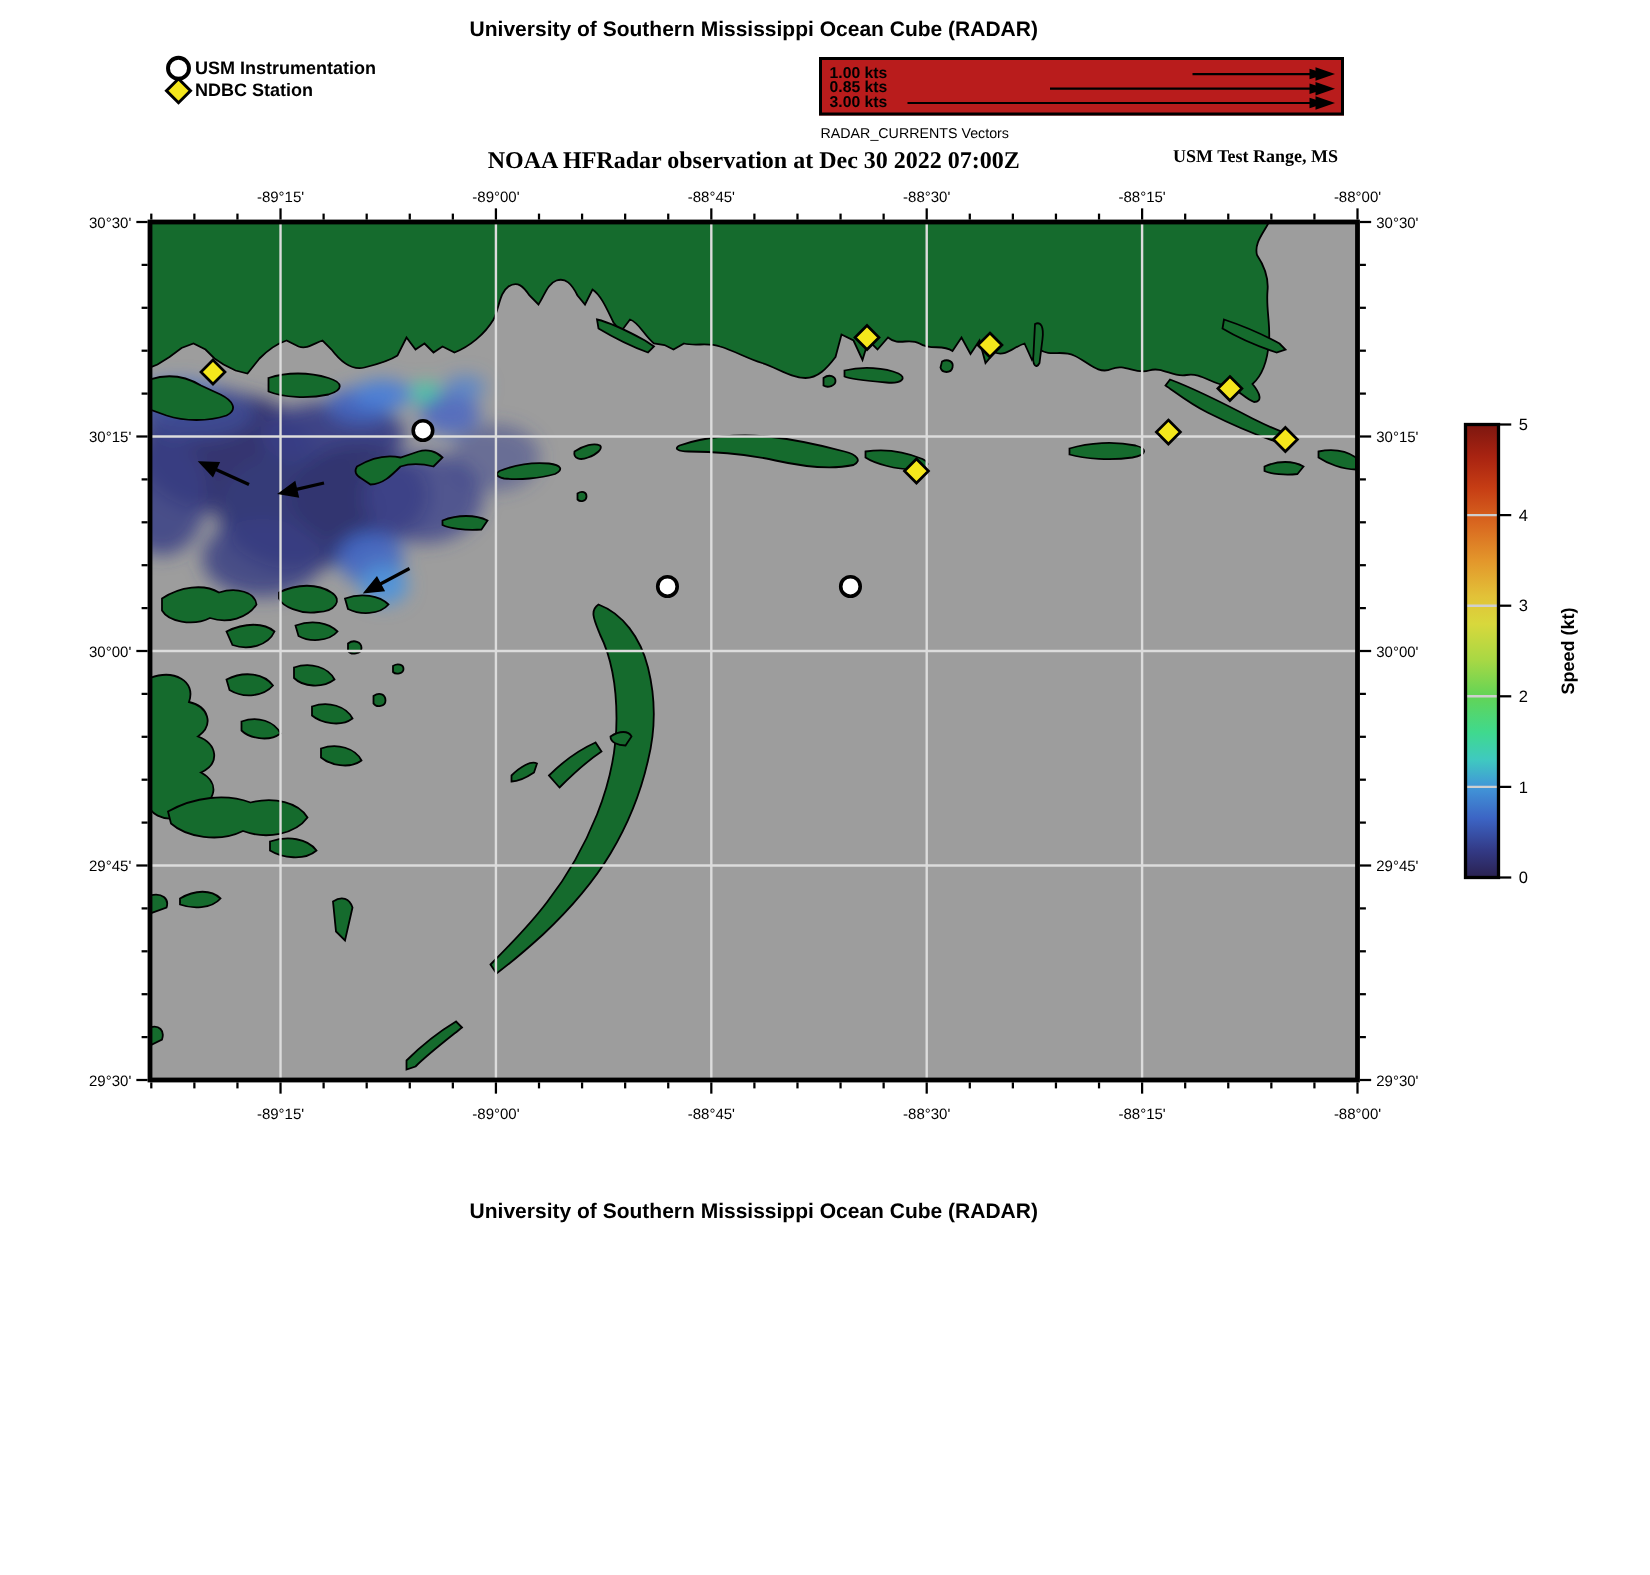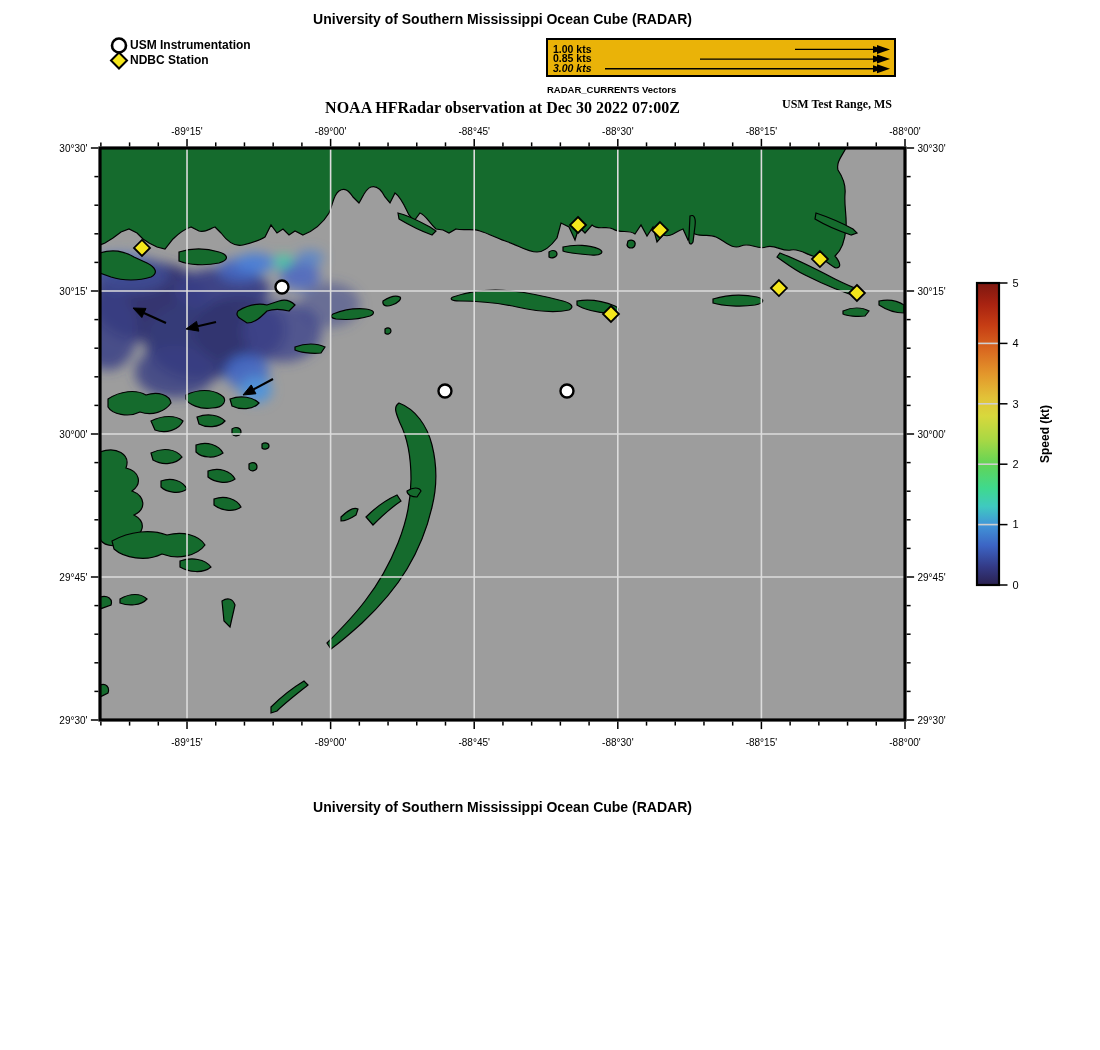--- a/index.html
+++ b/index.html
@@ -2,23 +2,23 @@
 <html><head>
 <meta charset="utf-8">
 <style>
   html,body{margin:0;padding:0;}
   body{width:1100px;height:1050px;background:#ffffff;position:relative;overflow:hidden;
        font-family:"Liberation Sans",sans-serif;color:#000;}
   .abs{position:absolute;}
   .ttl{font-weight:bold;font-size:14px;text-align:center;}
   .serif{font-family:"Liberation Serif",serif;}
   #legend-labels div{font-weight:bold;font-size:12px;line-height:13px;}
-  #vector-scale-box{border:2.6px solid #000;background:#eab308;}
+  #vector-scale-box{border:2.6px solid #000;background:#b91c1c;}
   .vs-row{position:absolute;left:5px;font-weight:bold;font-size:10.5px;line-height:11px;white-space:nowrap;}
-  #vector-scale-caption{font-weight:bold;font-size:9.5px;}
+  #vector-scale-caption{font-weight:normal;font-size:9.5px;}
   #subtitle{font-weight:bold;font-size:16px;text-align:center;}
   #range-label{font-weight:bold;font-size:12px;text-align:center;}
   svg text{font-family:"Liberation Sans",sans-serif;}
 </style>
 </head>
 <body>
 
 <svg id="scene" class="abs" style="left:0;top:0" width="1100" height="1050" viewBox="0 0 1100 1050">
     <defs>
       <filter id="blur" x="-80%" y="-80%" width="260%" height="260%">
@@ -301,21 +301,21 @@
 <div class="abs ttl" style="left:100px;top:11px;width:805px;">University of Southern Mississippi Ocean Cube (RADAR)</div>
 
 <div id="legend-labels">
   <div class="abs" style="left:130px;top:39px;text-align:center;">USM Instrumentation</div>
   <div class="abs" style="left:130px;top:54px;">NDBC Station</div>
 </div>
 
 <div id="vector-scale-box" class="abs" style="left:546px;top:38px;width:346px;height:35px;">
   <div class="vs-row" style="top:3.5px;">1.00 kts</div>
   <div class="vs-row" style="top:13.2px;">0.85 kts</div>
-  <div class="vs-row" style="top:22.8px;font-style:italic;">3.00 kts</div>
+  <div class="vs-row" style="top:22.8px;">3.00 kts</div>
   <svg id="vs-svg" class="abs" style="left:0;top:0" width="346" height="35" viewBox="0 0 346 35">
       <line x1="247" y1="9.4" x2="332" y2="9.4" stroke="#000" stroke-width="1.4"></line>
       <polygon points="342,9.4 329,4.9 329,13.9" fill="#000"></polygon>
       <polygon points="336,9.4 325,5.9 325,12.9" fill="#000"></polygon>
       <line x1="152" y1="19.1" x2="332" y2="19.1" stroke="#000" stroke-width="1.4"></line>
       <polygon points="342,19.1 329,14.600000000000001 329,23.6" fill="#000"></polygon>
       <polygon points="336,19.1 325,15.600000000000001 325,22.6" fill="#000"></polygon>
       <line x1="57" y1="28.7" x2="332" y2="28.7" stroke="#000" stroke-width="1.4"></line>
       <polygon points="342,28.7 329,24.2 329,33.2" fill="#000"></polygon>
       <polygon points="336,28.7 325,25.2 325,32.2" fill="#000"></polygon>

